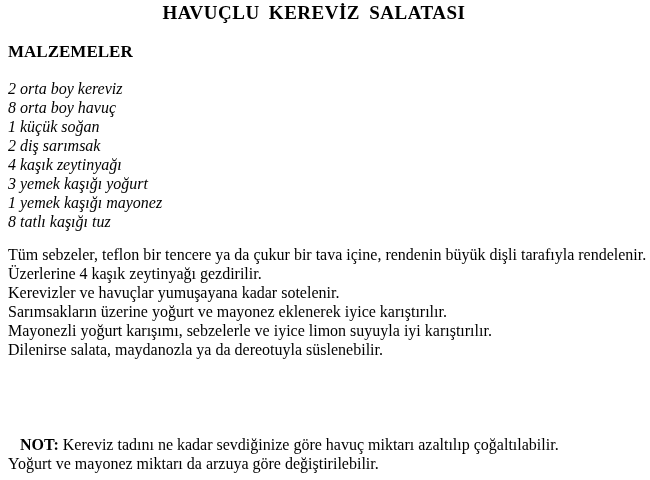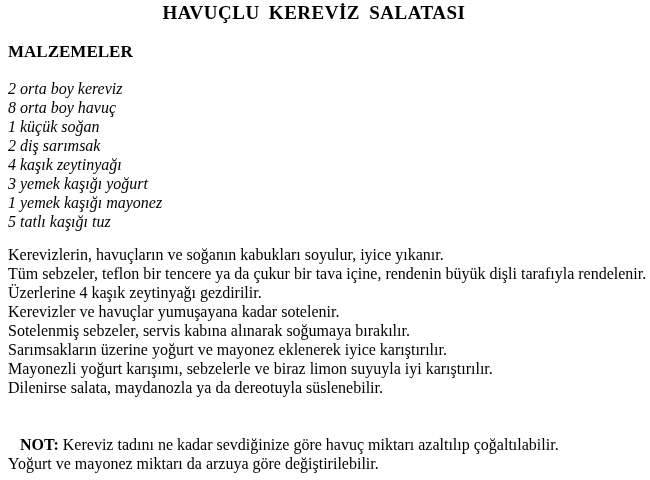--- a/index.html
+++ b/index.html
@@ -73,31 +73,29 @@
 <div class="section-heading">MALZEMELER</div>
 
 <div class="ingredients">
   <div class="line">2 orta boy kereviz</div>
   <div class="line">8 orta boy havuç</div>
   <div class="line">1 küçük soğan</div>
   <div class="line">2 diş sarımsak</div>
   <div class="line">4 kaşık zeytinyağı</div>
   <div class="line">3 yemek kaşığı yoğurt</div>
   <div class="line">1 yemek kaşığı mayonez</div>
-  <div class="line">5 tatlı kaşığı tuz</div>
+  <div class="line">8 tatlı kaşığı tuz</div>
 </div>
 
 <div class="steps">
-  <div class="line">Kerevizlerin, havuçların ve soğanın kabukları soyulur, iyice yıkanır.</div>
   <div class="line">Tüm sebzeler, teflon bir tencere ya da çukur bir tava içine, rendenin büyük dişli tarafıyla rendelenir.</div>
   <div class="line">Üzerlerine 4 kaşık zeytinyağı gezdirilir.</div>
   <div class="line">Kerevizler ve havuçlar yumuşayana kadar sotelenir.</div>
-  <div class="line">Sotelenmiş sebzeler, servis kabına alınarak soğumaya bırakılır.</div>
   <div class="line">Sarımsakların üzerine yoğurt ve mayonez eklenerek iyice karıştırılır.</div>
-  <div class="line">Mayonezli yoğurt karışımı, sebzelerle ve biraz limon suyuyla iyi karıştırılır.</div>
+  <div class="line">Mayonezli yoğurt karışımı, sebzelerle ve iyice limon suyuyla iyi karıştırılır.</div>
   <div class="line">Dilenirse salata, maydanozla ya da dereotuyla süslenebilir.</div>
 </div>
 
 <div class="note">
   <div class="line">
     <span class="note-label">NOT:</span>
     <span>Kereviz tadını ne kadar sevdiğinize göre havuç miktarı azaltılıp çoğaltılabilir.</span>
   </div>
   <div class="line">Yoğurt ve mayonez miktarı da arzuya göre değiştirilebilir.</div>
 </div>

